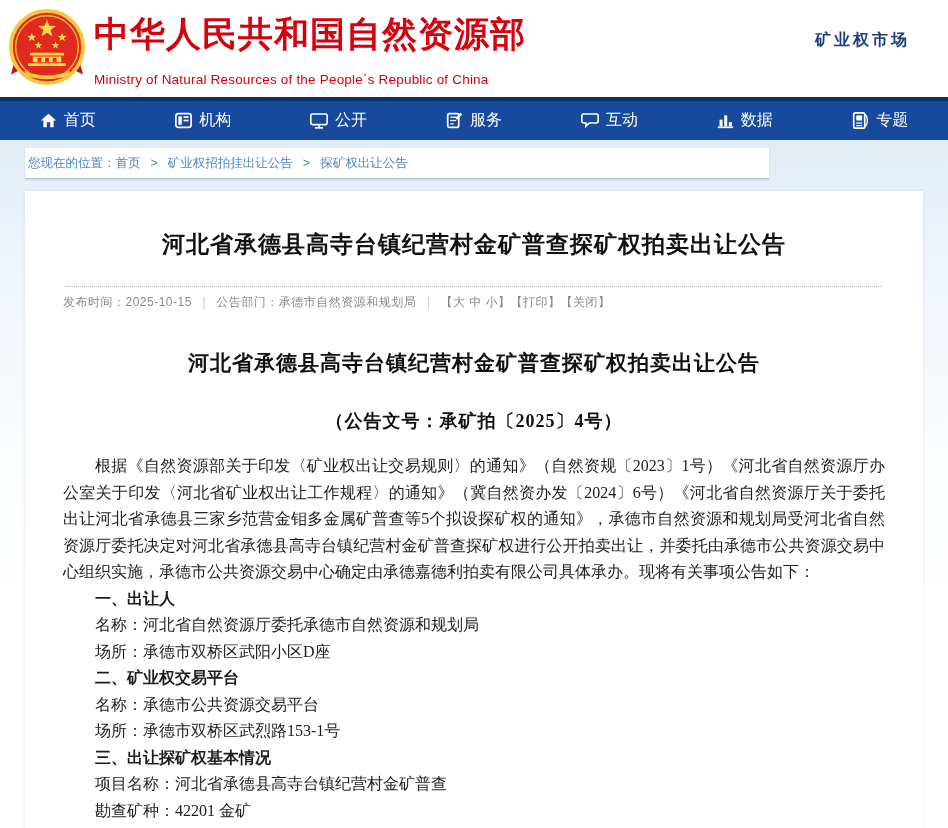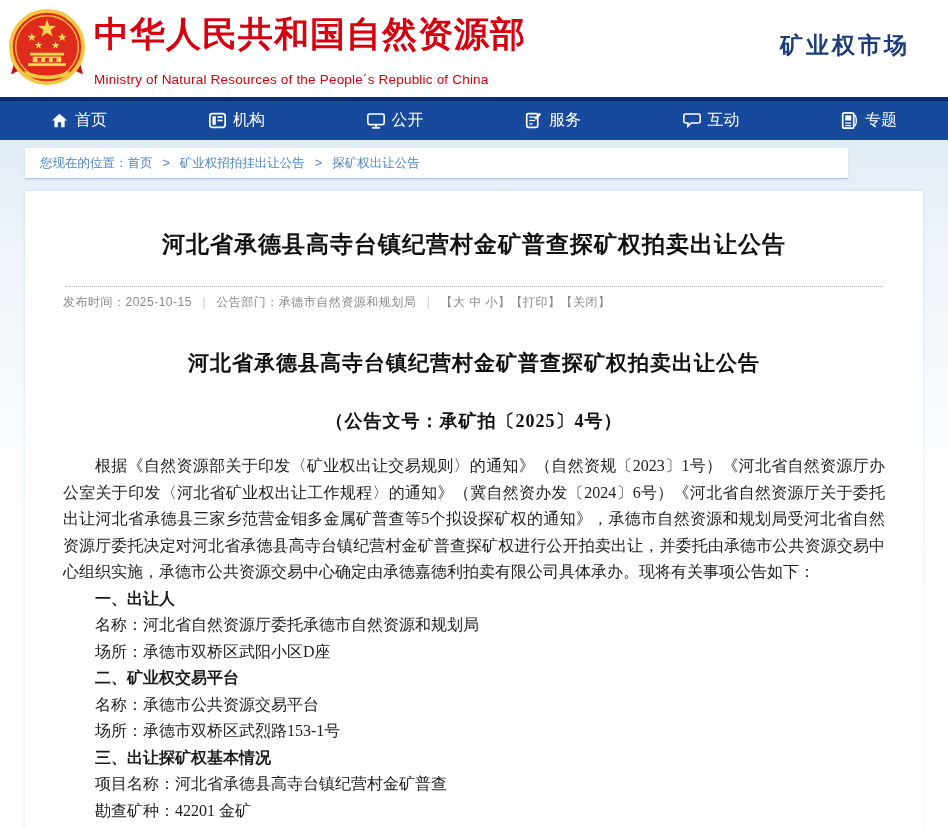--- a/index.html
+++ b/index.html
@@ -20,37 +20,37 @@
   .site-title-block{ position:absolute; left:94px; top:13px; }
   .site-title{
     font-family:"Liberation Sans","DejaVu Sans",sans-serif;
     font-size:35px; font-weight:bold; color:#d7000f; letter-spacing:1px; line-height:42px;
   }
   .site-subtitle{
     font-size:13.5px; color:#d7000f; margin-top:17px; letter-spacing:0.2px;
   }
   .market-label{
     position:absolute; right:38px; top:30px;
-    font-size:23px; font-weight:bold; color:#1c3d7a; letter-spacing:3px;
+    font-size:16px; font-weight:bold; color:#1c3d7a; letter-spacing:3px;
   }
   
   .main-nav{
     width:948px; height:43px; background:#17499c; border-top:4px solid #0a2d6b;
     display:flex; align-items:center;
   }
   .nav-item{
     flex:1; display:flex; align-items:center; justify-content:center;
     gap:7px; color:#ffffff; font-size:16px; cursor:pointer; height:100%;
   }
   .nav-item svg{ display:block; }
   
   .breadcrumb-bar{
-    margin:8px 25px 0 25px; width:823px; height:31px; background:#ffffff;
+    margin:8px 25px 0 25px; width:744px; height:31px; background:#ffffff;
     border-bottom:1px solid #aac8e4; box-shadow:0 1px 2px rgba(120,160,200,.25);
-    display:flex; align-items:center; padding-left:15px;
+    display:flex; align-items:center; padding-left:3px;
     font-size:12.5px; color:#4f86c6;
   }
   .breadcrumb-bar .crumb{ color:#4f86c6; cursor:pointer; }
   .breadcrumb-bar .sep{ margin:0 10px; color:#4f86c6; }
   
   .content-box{
     margin:12px 25px 0 25px; width:898px; min-height:628px; background:#ffffff;
     box-shadow:0 0 3px rgba(120,160,200,.25);
     padding:38px 38px 20px 38px;
   }
@@ -165,20 +165,31 @@
       <span>
           <svg width="18" height="17" viewBox="0 0 22 20">
             <path d="M3 2 L19 2 Q21 2 21 4 L21 11 Q21 13 19 13 L10 13 L6 17 L6 13 L3 13 Q1 13 1 11 L1 4 Q1 2 3 2 Z" fill="none" stroke="#fff" stroke-width="2"></path>
           </svg>
         </span>
       <span>互动</span>
     </div>
     <div class="nav-item">
       <span>
           <svg width="17" height="17" viewBox="0 0 20 20">
+            <line x1="1" y1="18" x2="19" y2="18" stroke="#fff" stroke-width="2"></line>
+            <rect x="3" y="9" width="3.5" height="8" fill="#fff"></rect>
+            <rect x="8.5" y="4" width="3.5" height="13" fill="#fff"></rect>
+            <rect x="14" y="12" width="3.5" height="5" fill="#fff"></rect>
+          </svg>
+        </span>
+      <span>数据</span>
+    </div>
+    <div class="nav-item">
+      <span>
+          <svg width="17" height="17" viewBox="0 0 20 20">
             <rect x="2" y="1" width="13" height="18" rx="2" fill="none" stroke="#fff" stroke-width="2"></rect>
             <rect x="5" y="4" width="7" height="6" fill="#fff"></rect>
             <line x1="5" y1="13" x2="12" y2="13" stroke="#fff" stroke-width="1.5"></line>
             <line x1="5" y1="16" x2="12" y2="16" stroke="#fff" stroke-width="1.5"></line>
             <path d="M15 3 Q18 4 18 10 Q18 16 15 17" fill="none" stroke="#fff" stroke-width="1.6"></path>
           </svg>
         </span>
       <span>专题</span>
     </div>
   </div>

